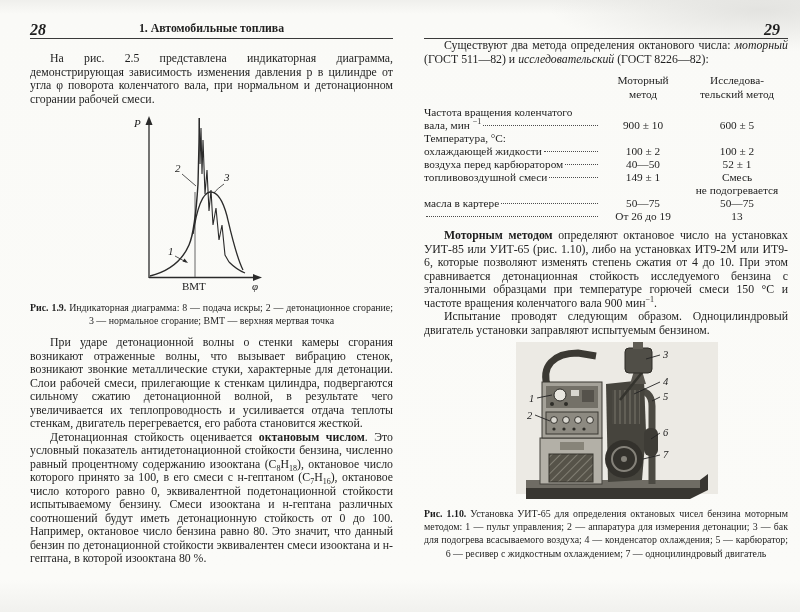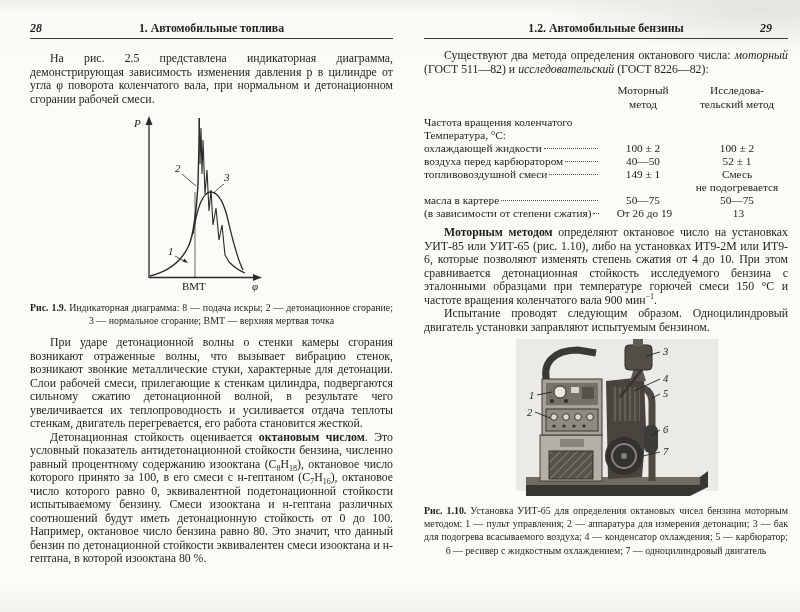--- a/index.html
+++ b/index.html
@@ -10,23 +10,23 @@
       linear-gradient(180deg,#efefec 0px,#fafaf7 14px,#fbfbf8 580px,#f1f1ee 612px);
     font-family:"Liberation Serif","DejaVu Serif",serif;
     color:#1e1e1e;
   }
   .page { position:absolute; top:18px; }
   .page-left  { left:30px;  width:363px; }
   .page-right { left:424px; width:364px; }
 
   .running-head { position:relative; height:20px; border-bottom:1.6px solid #3a3a3a; }
   .rh-title { text-align:center; font-weight:bold; font-size:11.8px; padding-top:3px; }
-  .rh-num { position:absolute; top:3px; font-style:italic; font-weight:bold; font-size:12px; }
+  .rh-num { position:absolute; top:3px; font-style:italic; font-weight:bold; font-size:16px; }
   .rh-num.left { left:0; }
-  .rh-num.right { right:16px;text-align:right; }
+  .rh-num.right { right:8px;text-align:right; }
 
   p { margin:0; }
   .bodytext { font-size:11.8px; line-height:13.5px; text-align:justify; }
   .indent { text-indent:20px; }
   .mt1 { margin-top:13px; }
   .mt2 { margin-top:9px; }
   sub { font-size:8px; line-height:0; }
   sup { font-size:8px; line-height:0; }
   .it { font-style:italic; }
   .bd { font-weight:bold; }
@@ -103,39 +103,44 @@
 
     <p class="bodytext indent mt2">При ударе детонационной волны о стенки камеры сгорания возникают отраженные волны, что вызывает вибрацию стенок, возникают звонкие металлические стуки, характерные для детонации. Слои рабочей смеси, прилегающие к стенкам цилиндра, подвергаются сильному сжатию детонационной волной, в результате чего увеличивается их теплопроводность и усиливается отдача теплоты стенкам, двигатель перегревается, его работа становится жесткой.</p>
 
     <p class="bodytext indent"><span>Детонационная стойкость оценивается </span><span class="bd">октановым числом</span><span>. Это условный показатель антидетонационной стойкости бензина, численно равный процентному содержанию изооктана (С</span><sub>8</sub><span>Н</span><sub>18</sub><span>), октановое число которого принято за 100, в его смеси с н-гептаном (С</span><sub>7</sub><span>Н</span><sub>16</sub><span>), октановое число которого равно 0, эквивалентной подетонационной стойкости испытываемому бензину. Смеси изооктана и н-гептана различных соотношений будут иметь детонационную стойкость от 0 до 100. Например, октановое число бензина равно 80. Это значит, что данный бензин по детонационной стойкости эквивалентен смеси изооктана и н-гептана, в которой изооктана 80 %.</span></p>
   </div>
 
   <div class="page page-right">
 
     <div class="running-head">
       <span class="rh-num right">29</span>
-      <div class="rh-title">1.2. Автомобильные бензины</div>
-    </div>
-
-    <p class="bodytext indent" style="margin-top:10px"><span>Существуют два метода определения октанового числа: </span><span class="it">моторный</span><span> (ГОСТ 511—82) и </span><span class="it">исследовательский</span><span> (ГОСТ 8226—82):</span></p>
+    </div>
+
+    <p class="bodytext indent" style="margin-top:0"><span>Существуют два метода определения октанового числа: </span><span class="it">моторный</span><span> (ГОСТ 511—82) и </span><span class="it">исследовательский</span><span> (ГОСТ 8226—82):</span></p>
 
     <div class="octtable">
       <div class="thead">
         <span class="h1">Моторный
 метод</span>
         <span class="h2">Исследова-
 тельский метод</span>
       </div>
       <div class="trow">
         <span class="tlabel">Частота вращения коленчатого</span>
           <span class="tdots nd"></span>
           <span class="tv1"></span>
           <span class="tv2"></span>
       </div>
       <div class="trow">
+        <span class="tlabel"><span>вала, мин </span><sup>−1</sup></span>
+          <span class="tdots"></span>
+          <span class="tv1">900 ± 10</span>
+          <span class="tv2">600 ± 5</span>
+      </div>
+      <div class="trow">
         <span class="tlabel">Температура, °С:</span>
           <span class="tdots nd"></span>
           <span class="tv1"></span>
           <span class="tv2"></span>
       </div>
       <div class="trow">
         <span class="tlabel">охлаждающей жидкости</span>
           <span class="tdots"></span>
           <span class="tv1">100 ± 2</span>
           <span class="tv2">100 ± 2</span>
@@ -158,21 +163,20 @@
           <span class="tv1"></span>
           <span class="tv2">не подогревается</span>
       </div>
       <div class="trow">
         <span class="tlabel">масла в картере</span>
           <span class="tdots"></span>
           <span class="tv1">50—75</span>
           <span class="tv2">50—75</span>
       </div>
       <div class="trow">
-        <span class="tlabel">(в зависимости от степени сжатия)</span>
           <span class="tdots"></span>
           <span class="tv1">От 26 до 19</span>
           <span class="tv2">13</span>
       </div>
     </div>
 
     <p class="bodytext indent" style="margin-top:6px"><span class="bd">Моторным методом</span><span> определяют октановое число на установках УИТ-85 или УИТ-65 (рис. 1.10), либо на установках ИТ9-2М или ИТ9-6, которые позволяют изменять степень сжатия от 4 до 10. При этом сравнивается детонационная стойкость исследуемого бензина с эталонными образцами при температуре горючей смеси 150 °С и частоте вращения коленчатого вала 900 мин</span><sup>−1</sup><span>.</span></p>
 
     <p class="bodytext indent">Испытание проводят следующим образом. Одноцилиндровый двигатель установки заправляют испытуемым бензином.</p>
 

